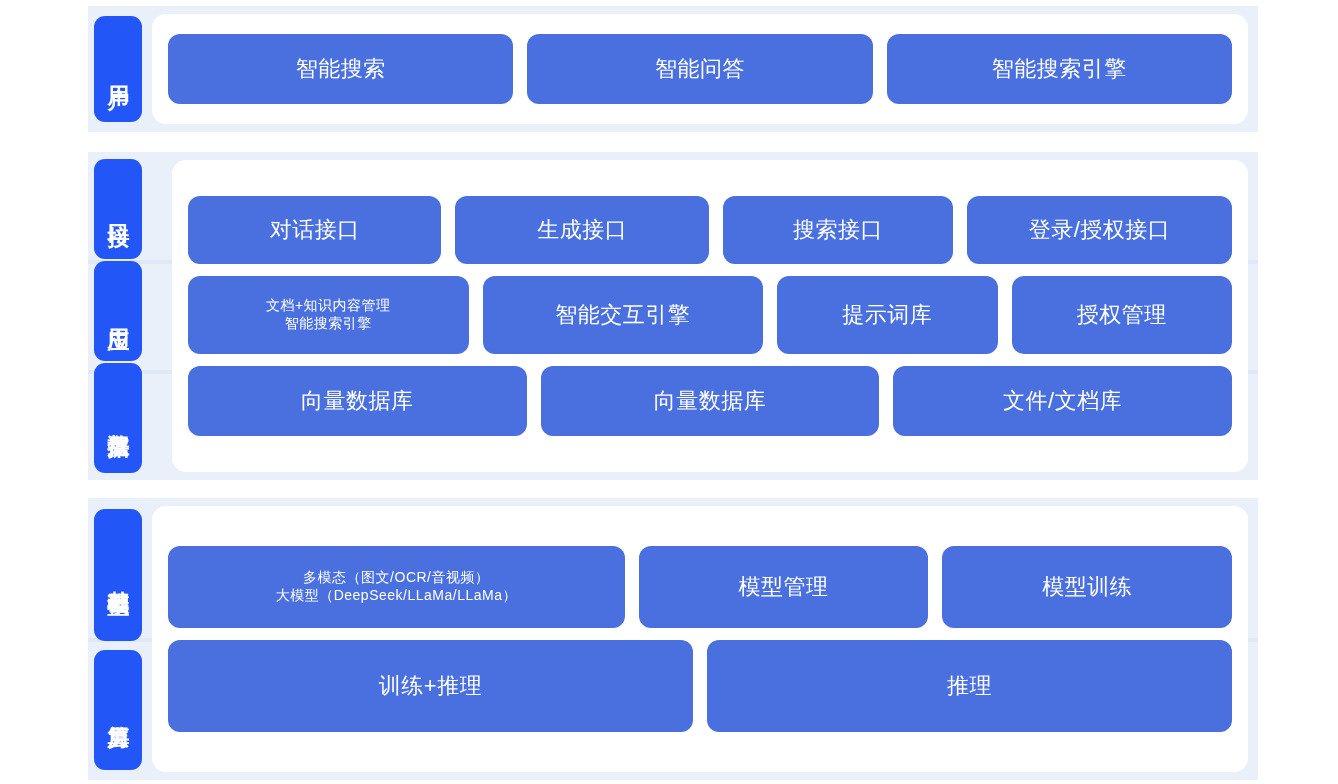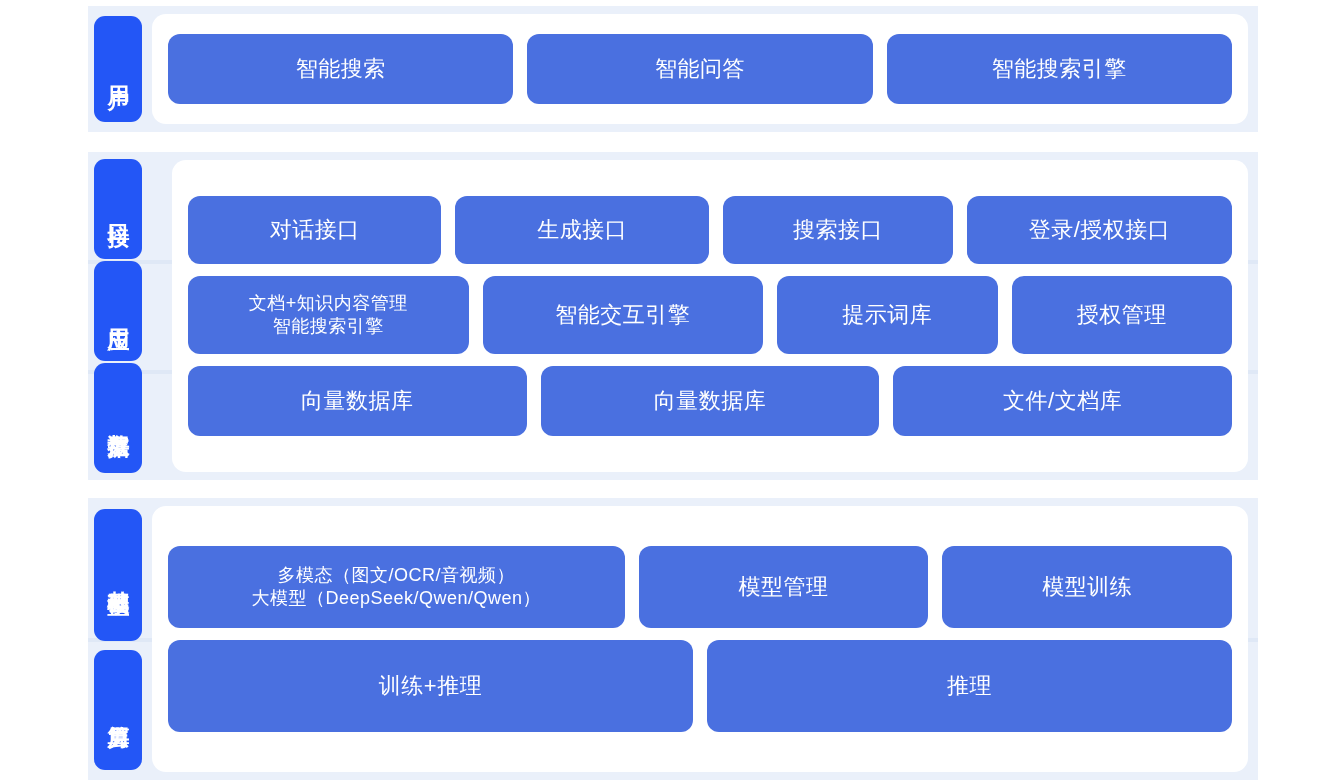--- a/index.html
+++ b/index.html
@@ -123,21 +123,21 @@
   .row-data  .box { height: 70px; flex: 1 1 0; }
   .row-model .box { height: 82px; }
   .row-comp  .box { height: 92px; flex: 1 1 0; }
 
   .f1  { flex: 1 1 0; }
   .f13 { flex: 1.3 1 0; }
   .f17 { flex: 1.7 1 0; }
   .f09 { flex: 0.9 1 0; }
   .f105{ flex: 1.05 1 0; }
 
-  .box-multiline { font-size: 18px; line-height: 1.28; }
+  .box-multiline { font-size: 14px; line-height: 1.28; }
 </style>
 </head>
 <body>
 
 <div class="diagram">
 
   <div class="band band-users">
     <div class="label-col">
       <div class="label-pill lp-users">用户</div>
     </div>
@@ -191,21 +191,21 @@
 
     <div class="label-col">
       <div class="label-pill lp-found">基础模型</div>
       <div class="label-pill lp-compute">算力层</div>
     </div>
 
     <div class="panel">
 
       <div class="row row-model">
         <div class="box box-multiline f17">多模态（图文/OCR/音视频）
-大模型（DeepSeek/Qwen/Qwen）</div>
+大模型（DeepSeek/LLaMa/LLaMa）</div>
         <div class="box f105">模型管理</div>
         <div class="box f105">模型训练</div>
       </div>
 
       <div class="row row-comp">
         <div class="box">训练+推理</div>
         <div class="box">推理</div>
       </div>
 
     </div>

